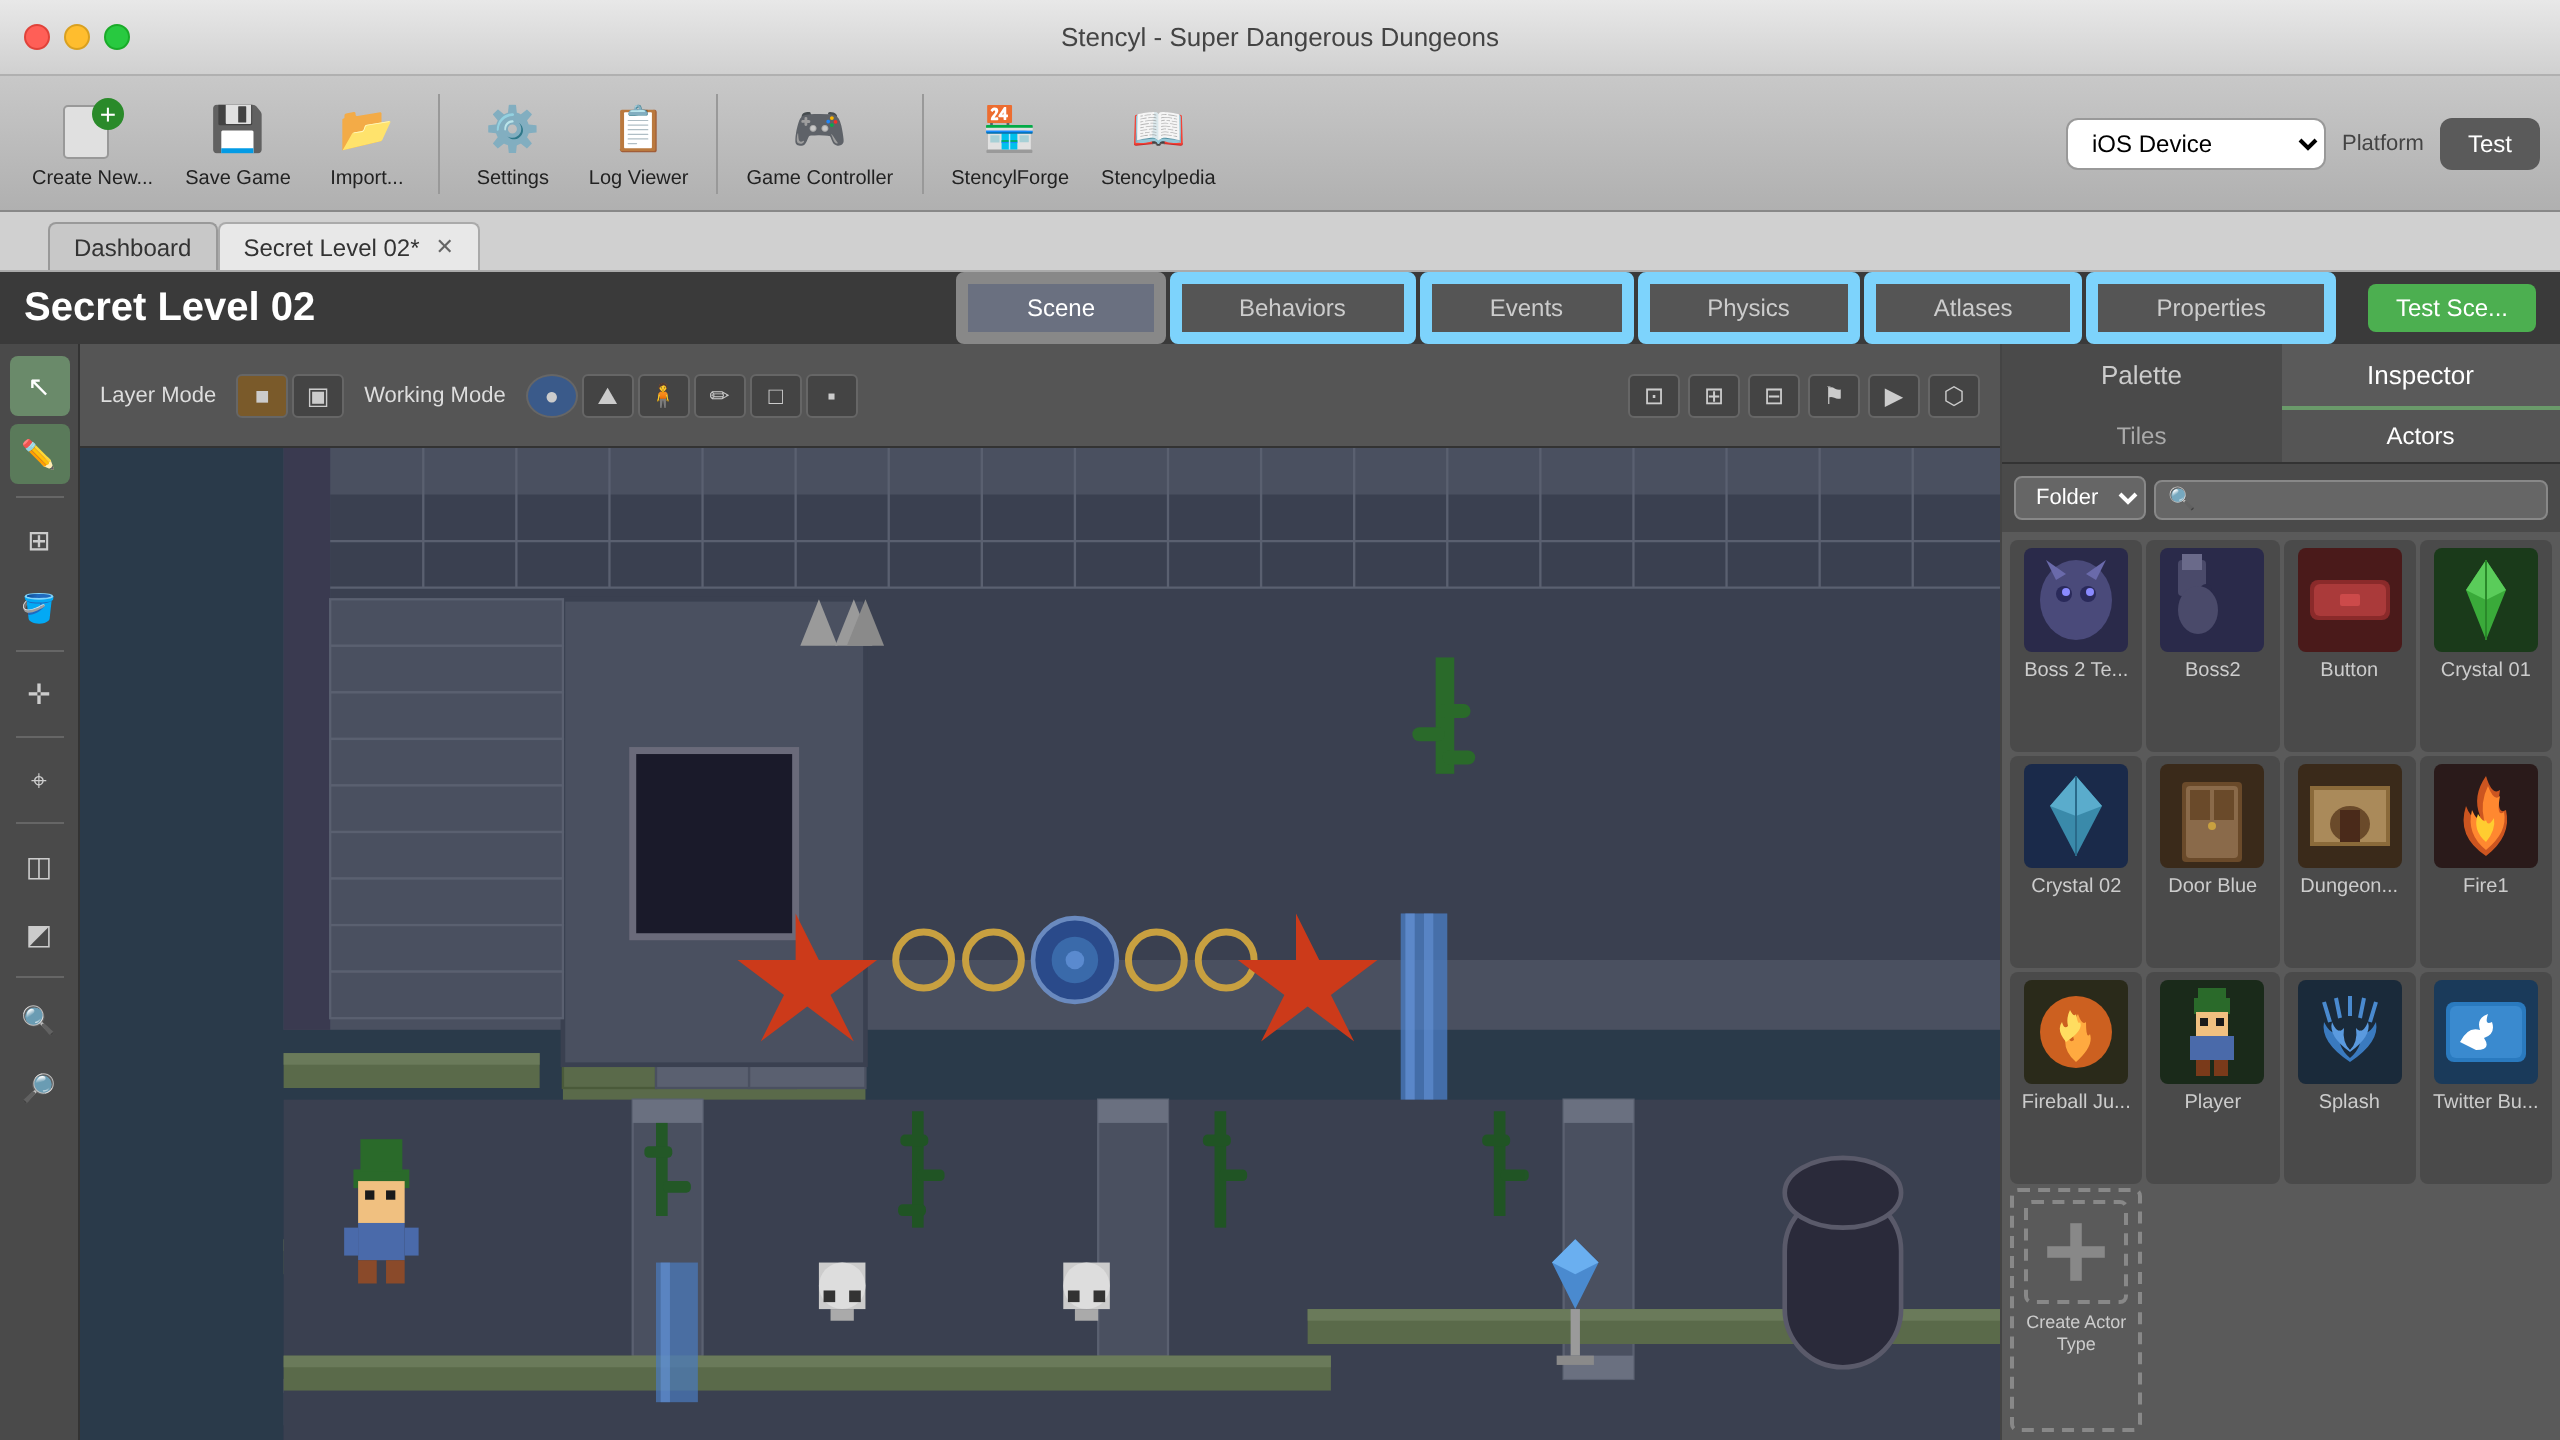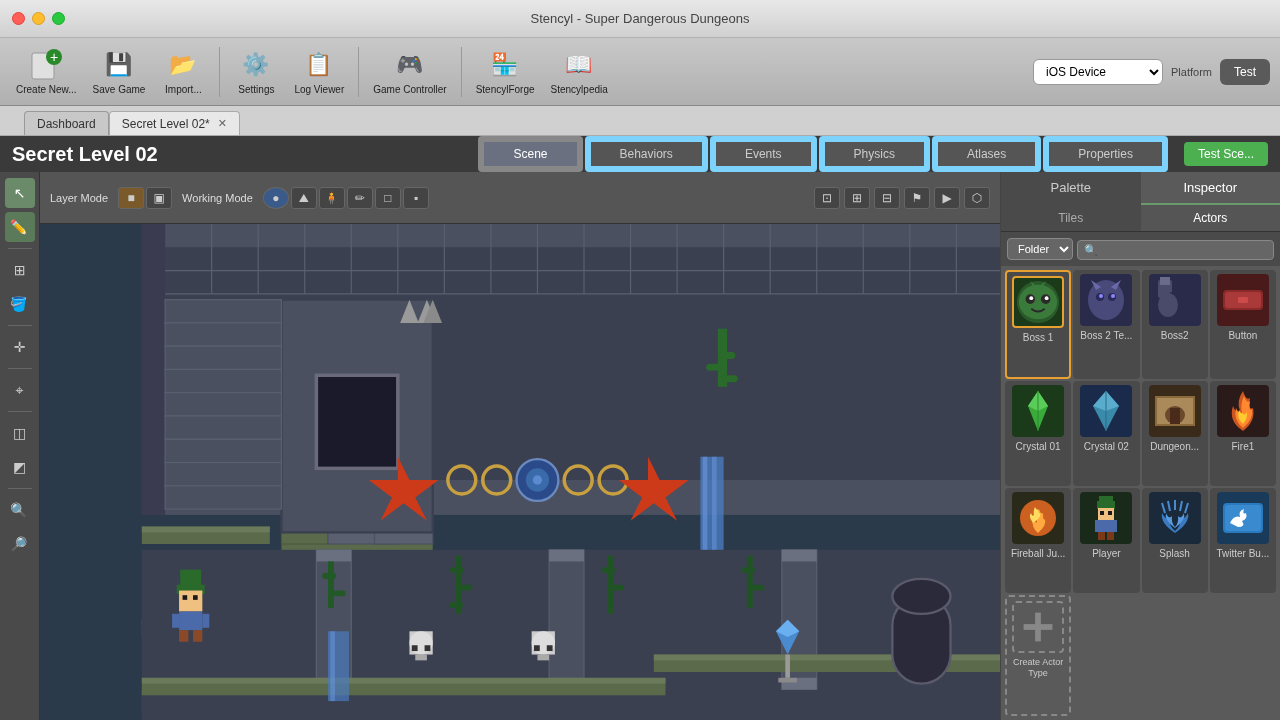--- a/index.html
+++ b/index.html
@@ -715,36 +715,20 @@
       <div class="subtab active">Actors</div>
     </div>
     <div id="search-bar">
       <select id="folder-select">
         <option>Folder</option>
       </select>
       <input id="search-input" type="text" placeholder="🔍" style="width: 100px;">
     </div>
     <div id="actor-grid">
 
-      <div class="actor-item selected">
-        <div class="actor-thumb" style="background: #1a3a1a; border: 2px solid #e8a030;">
-          <svg width="50" height="50" viewBox="0 0 50 50">
-            <circle cx="25" cy="25" r="22" fill="#2a5a2a"></circle>
-            <ellipse cx="25" cy="25" rx="20" ry="18" fill="#3a7a3a"></ellipse>
-            <circle cx="17" cy="22" r="5" fill="#2a2a2a"></circle>
-            <circle cx="33" cy="22" r="5" fill="#2a2a2a"></circle>
-            <circle cx="18" cy="21" r="2" fill="white"></circle>
-            <circle cx="34" cy="21" r="2" fill="white"></circle>
-            <path d="M18 32 Q25 38 32 32" stroke="#2a2a2a" stroke-width="2" fill="none"></path>
-            <polygon points="20,10 17,3 23,8" fill="#3a7a3a"></polygon>
-            <polygon points="30,10 33,3 27,8" fill="#3a7a3a"></polygon>
-          </svg>
-        </div>
-        <span class="actor-name">Boss 1</span>
-      </div>
 
       <div class="actor-item">
         <div class="actor-thumb" style="background: #2a2a4a;">
           <svg width="50" height="50" viewBox="0 0 50 50">
             <ellipse cx="25" cy="25" rx="18" ry="20" fill="#4a4a7a"></ellipse>
             <path d="M15 15 L10 5 L20 12" fill="#6a6aaa"></path>
             <path d="M35 15 L40 5 L30 12" fill="#6a6aaa"></path>
             <circle cx="19" cy="22" r="4" fill="#2a2a5a"></circle>
             <circle cx="31" cy="22" r="4" fill="#2a2a5a"></circle>
             <circle cx="20" cy="21" r="2" fill="#8a8aff"></circle>
@@ -793,20 +777,32 @@
         <div class="actor-thumb" style="background: #1a2a4a;">
           <svg width="50" height="50" viewBox="0 0 50 50">
             <polygon points="25,5 38,20 25,45 12,20" fill="#3a8aaa"></polygon>
             <polygon points="25,5 38,20 25,25 12,20" fill="#5aaccc"></polygon>
             <line x1="25" y1="5" x2="25" y2="45" stroke="#2a6a8a" stroke-width="1"></line>
           </svg>
         </div>
         <span class="actor-name">Crystal 02</span>
       </div>
 
+      <div class="actor-item">
+        <div class="actor-thumb" style="background: #3a2a1a;">
+          <svg width="50" height="50" viewBox="0 0 50 50">
+            <rect x="10" y="8" width="30" height="40" rx="2" fill="#6a4a2a"></rect>
+            <rect x="12" y="10" width="26" height="36" rx="2" fill="#8a6a4a"></rect>
+            <rect x="14" y="12" width="10" height="15" fill="#6a4a2a"></rect>
+            <rect x="26" y="12" width="10" height="15" fill="#6a4a2a"></rect>
+            <circle cx="25" cy="30" r="2" fill="#c8a040"></circle>
+          </svg>
+        </div>
+        <span class="actor-name">Door Blue</span>
+      </div>
 
       <div class="actor-item">
         <div class="actor-thumb" style="background: #3a2a1a;">
           <svg width="50" height="50" viewBox="0 0 50 50">
             <rect x="5" y="10" width="40" height="30" fill="#8a6a3a"></rect>
             <rect x="7" y="12" width="36" height="26" fill="#aa8a5a"></rect>
             <rect x="15" y="20" width="20" height="18" rx="10" fill="#6a4a2a"></rect>
             <rect x="20" y="22" width="10" height="16" fill="#4a2a1a"></rect>
           </svg>
         </div>

